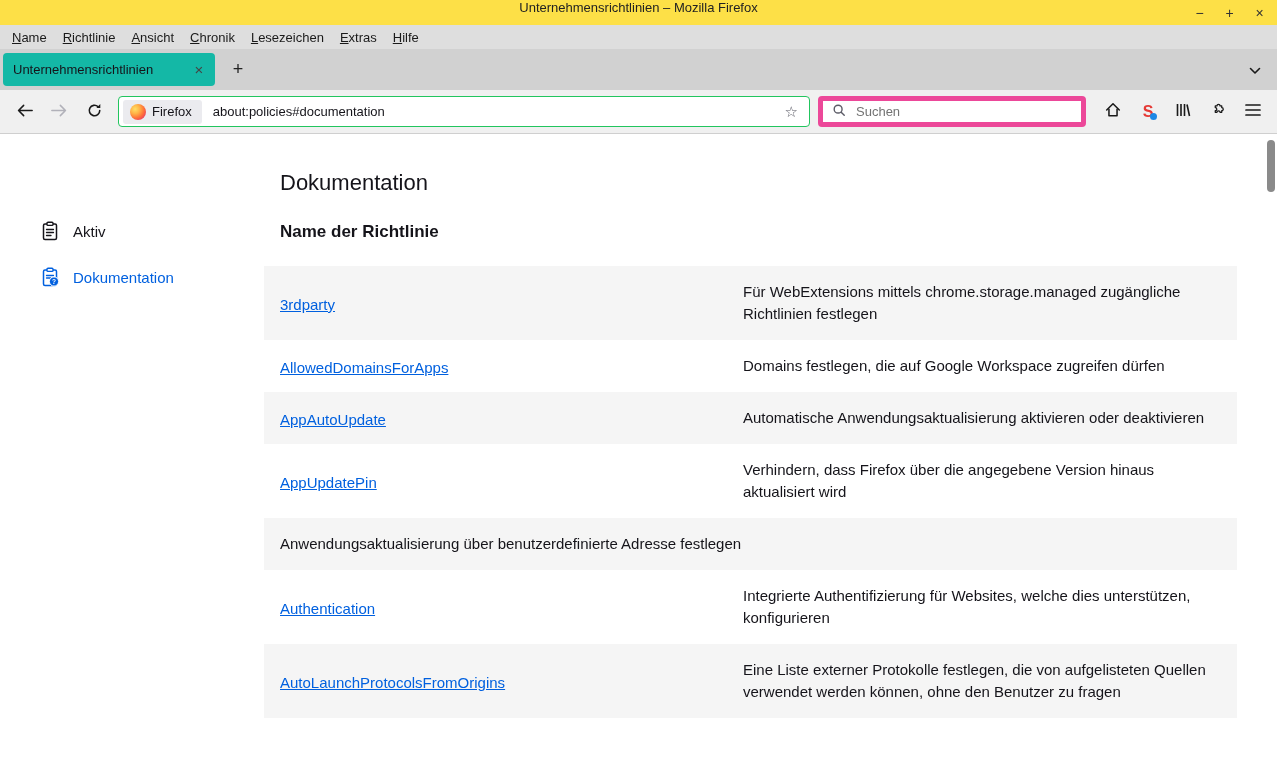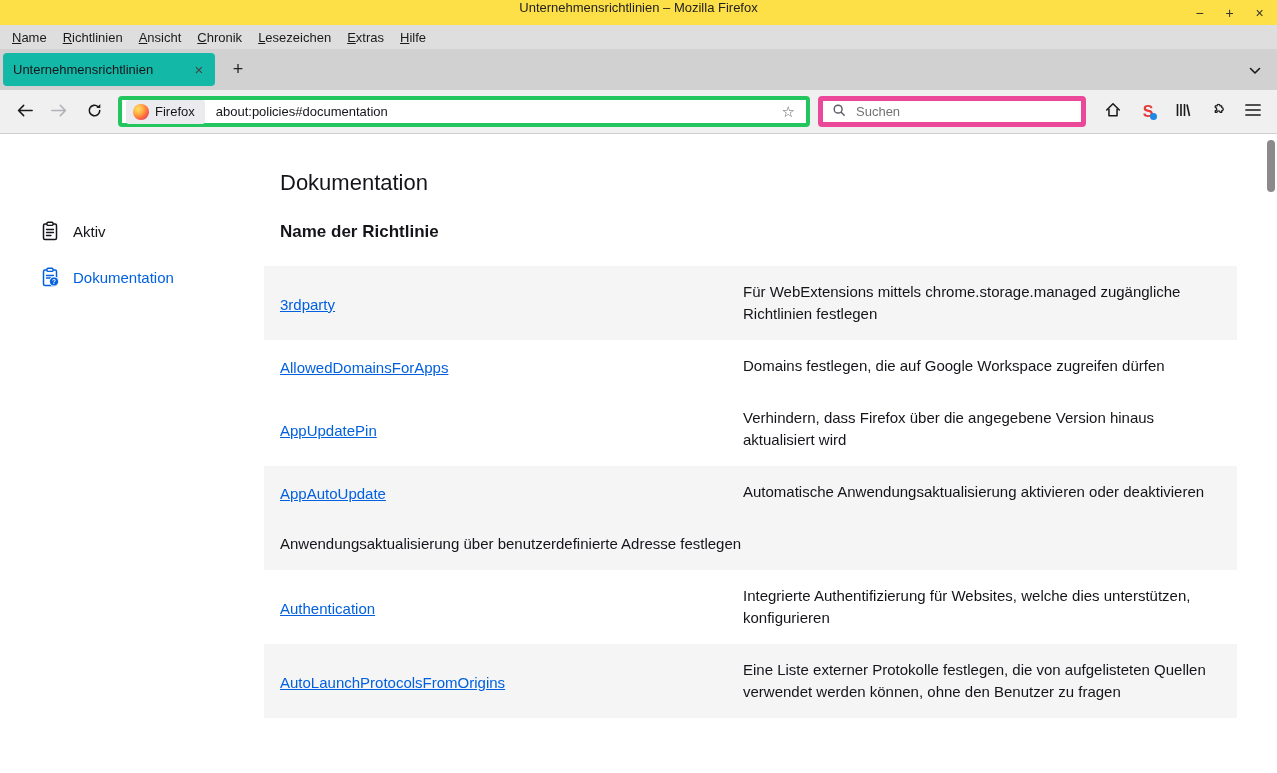--- a/index.html
+++ b/index.html
@@ -64,21 +64,21 @@
     height: 44px; background: #f0f0f0; border-bottom: 1px solid #cfcfcf;
     display: flex; align-items: center; padding: 0 8px; gap: 3px;
   }
   .toolbar-button {
     width: 32px; height: 30px; flex-shrink: 0;
     display: flex; align-items: center; justify-content: center;
     border: none; background: transparent; border-radius: 4px; padding: 0;
   }
   .urlbar {
     flex: 1; height: 31px; min-width: 0;
-    background: #fff; border: 4px solid #22c55e; border-radius: 4px;
+    background: #fff; border: 1px solid #22c55e; border-radius: 4px;
     display: flex; align-items: center; padding: 0 6px 0 4px; gap: 9px; margin: 0 5px;
   }
   .site-pill {
     display: flex; align-items: center; gap: 6px;
     background: #ebebef; border-radius: 3px; padding: 4px 10px 4px 7px;
     font-size: 13px; color: #15141a; flex-shrink: 0;
   }
   .ff-logo {
     width: 16px; height: 16px; border-radius: 50%;
     background: radial-gradient(circle at 32% 32%, #ffe066 0%, #ffb347 30%, #ff7139 58%, #e3306e 88%, #9059ff 100%);
@@ -140,21 +140,21 @@
   <div class="title">Unternehmensrichtlinien – Mozilla Firefox</div>
   <div class="window-controls">
     <span>−</span>
     <span>+</span>
     <span>×</span>
   </div>
 </div>
 
 <div class="menubar">
   <span class="menu-item">Name</span>
-  <span class="menu-item">Richtlinien</span>
+  <span class="menu-item">Richtlinie</span>
   <span class="menu-item">Ansicht</span>
   <span class="menu-item">Chronik</span>
   <span class="menu-item">Lesezeichen</span>
   <span class="menu-item">Extras</span>
   <span class="menu-item">Hilfe</span>
 </div>
 
 <div class="tabbar">
   <div class="tab">
     <span class="tab-label">Unternehmensrichtlinien</span>
@@ -285,31 +285,31 @@
       <div class="policy-row odd">
         <div class="policy-name"><a href="#">3rdparty</a></div>
         <div class="policy-desc">Für WebExtensions mittels chrome.storage.managed zugängliche Richtlinien festlegen</div>
       </div>
 
       <div class="policy-row">
         <div class="policy-name"><a href="#">AllowedDomainsForApps</a></div>
         <div class="policy-desc">Domains festlegen, die auf Google Workspace zugreifen dürfen</div>
       </div>
 
+      <div class="policy-row odd">
+        <div class="policy-name"><a href="#">AppAutoUpdate</a></div>
+        <div class="policy-desc">Automatische Anwendungsaktualisierung aktivieren oder deaktivieren</div>
+      </div>
+
       <div class="policy-row">
         <div class="policy-name"><a href="#">AppUpdatePin</a></div>
         <div class="policy-desc">Verhindern, dass Firefox über die angegebene Version hinaus aktualisiert wird</div>
       </div>
 
       <div class="policy-row odd">
-        <div class="policy-name"><a href="#">AppAutoUpdate</a></div>
-        <div class="policy-desc">Automatische Anwendungsaktualisierung aktivieren oder deaktivieren</div>
-      </div>
-
-      <div class="policy-row odd">
         <div class="policy-desc">Anwendungsaktualisierung über benutzerdefinierte Adresse festlegen</div>
       </div>
 
       <div class="policy-row">
         <div class="policy-name"><a href="#">Authentication</a></div>
         <div class="policy-desc">Integrierte Authentifizierung für Websites, welche dies unterstützen, konfigurieren</div>
       </div>
 
       <div class="policy-row odd">
         <div class="policy-name"><a href="#">AutoLaunchProtocolsFromOrigins</a></div>

